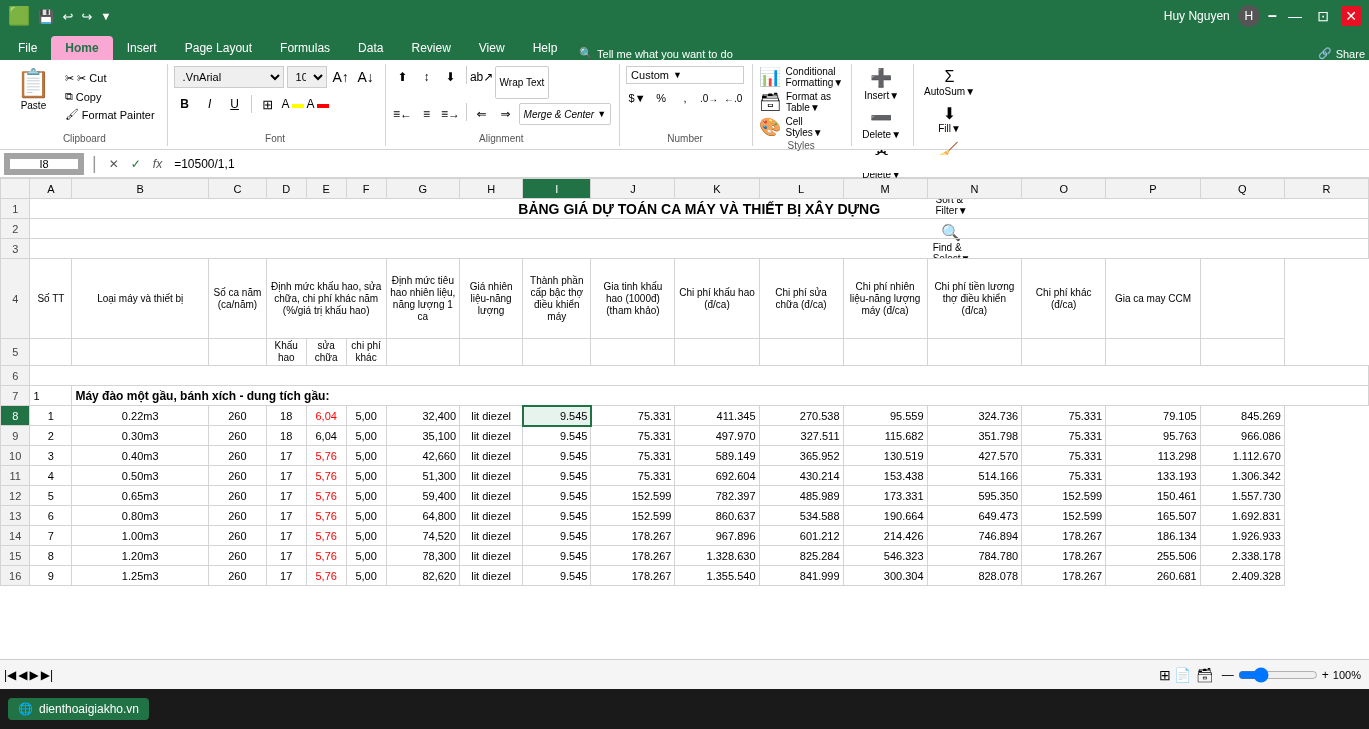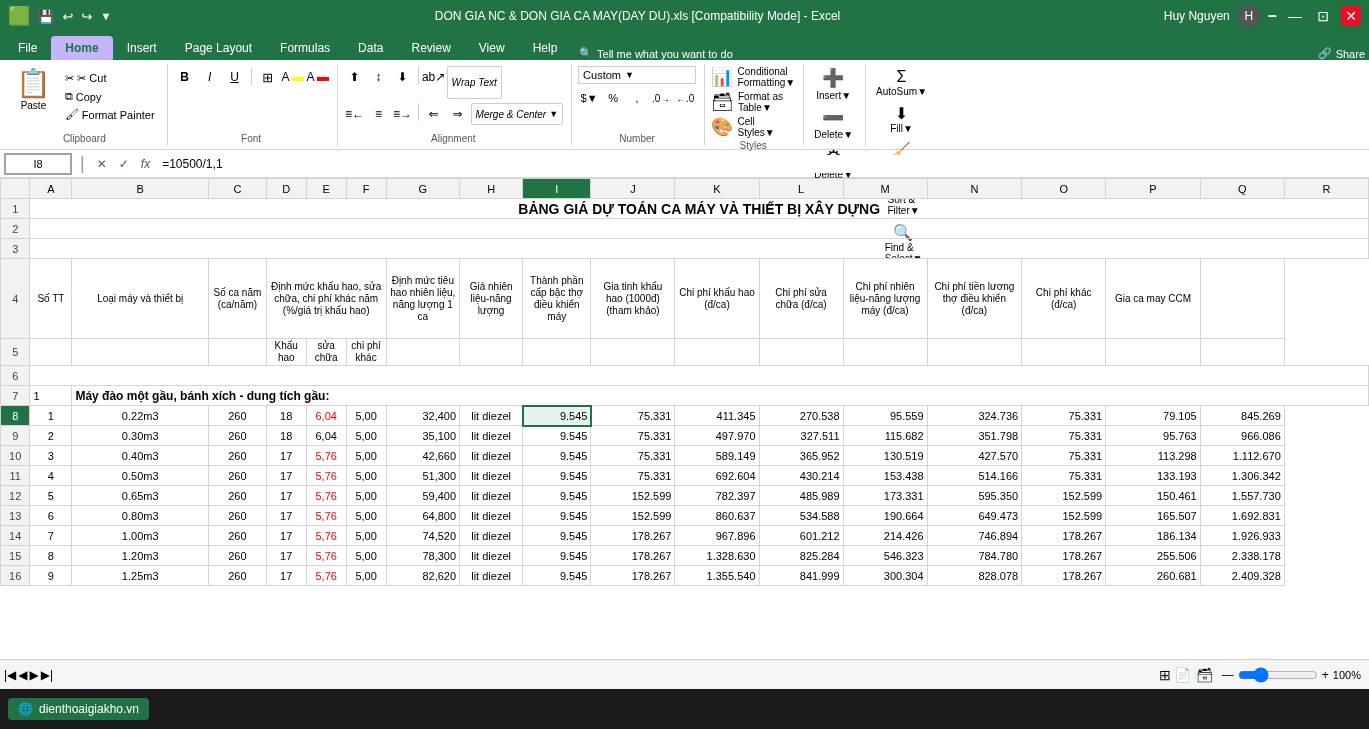--- a/index.html
+++ b/index.html
@@ -32,21 +32,21 @@
       color: #fff;
       padding: 4px 14px;
       font-size: 12px;
       cursor: pointer;
       border-radius: 4px 4px 0 0;
       height: 24px;
       display: flex;
       align-items: center;
     }
     .ribbon-tab.active {
-      background: #c4b5fd;
+      background: #f9a8d4;
       color: #217346;
       font-weight: bold;
     }
 
     
     .ribbon {
       background: #fff;
       border-bottom: 1px solid #d4d4d4;
       display: flex;
       padding: 4px 4px 0 4px;
@@ -116,21 +116,21 @@
     .cell-btn-icon { font-size: 18px; line-height: 1.2; }
     .edit-btn { display: flex; flex-direction: column; align-items: center; font-size: 10px; cursor: pointer; padding: 2px 4px; border-radius: 2px; min-width: 40px; }
     .edit-btn-icon { font-size: 16px; }
 
     
     .formula-bar {
       display: flex; align-items: center; background: #fff;
       border-bottom: 1px solid #d4d4d4; height: 28px; padding: 0 4px; gap: 4px;
     }
     .cell-ref-box {
-      width: 68px; border: 2px solid #a3a3a3; padding: 2px 6px;
+      width: 80px; border: 6px solid #a3a3a3; padding: 2px 6px;
       font-size: 11px; text-align: center; height: 22px;
     }
     .formula-input {
       flex: 1; border: none; outline: none; font-size: 12px; padding: 2px 4px;
     }
 
     
     table.main-table {
       border-collapse: collapse;
       font-size: 11px;
@@ -284,21 +284,20 @@
 <body>
 
 <div class="title-bar">
   <div class="title-bar-left">
     <span style="font-size:18px;">🟩</span>
     <span style="font-size:13px;">💾</span>
     <span style="font-size:13px;">↩</span>
     <span style="font-size:13px;">↪</span>
     <span style="font-size:11px;">▼</span>
   </div>
-  <div class="title-bar-center">DON GIA NC &amp; DON GIA CA MAY(DAY DU).xls [Compatibility Mode] - Excel</div>
   <div class="title-bar-right">
     <span>Huy Nguyen</span>
     <span style="background:#555;color:#fff;border-radius:50%;width:22px;height:22px;display:flex;align-items:center;justify-content:center;font-size:12px;">H</span>
     <span style="font-size:13px;">🗕</span>
     <span class="win-btn">—</span>
     <span class="win-btn">⊡</span>
     <span class="win-btn" style="background:#e81123;border-radius:2px;">✕</span>
   </div>
 </div>
 
@@ -344,20 +343,30 @@
           <span>Format Painter</span>
         </div>
       </div>
     </div>
     <div class="ribbon-group-label">Clipboard</div>
   </div>
 
   <div class="ribbon-group">
     <div style="display:flex;flex-direction:column;gap:3px;">
       <div class="font-row">
+        <select class="font-select">
+          <option>.VnArial</option>
+        </select>
+        <select class="font-size-select">
+          <option>10</option>
+        </select>
+        <button class="icon-btn" style="font-size:14px;">A↑</button>
+        <button class="icon-btn" style="font-size:14px;">A↓</button>
+      </div>
+      <div class="font-row">
         <button class="icon-btn bold-btn">B</button>
         <button class="icon-btn italic-btn">I</button>
         <button class="icon-btn underline-btn">U</button>
         <span style="width:1px;background:#ccc;height:18px;display:inline-block;margin:0 2px;"></span>
         <button class="icon-btn" style="font-size:13px;">⊞</button>
         <button class="icon-btn">
           <span>A<span class="color-swatch" style="background:#ffff00;"></span></span>
         </button>
         <button class="icon-btn">
           <span>A<span class="color-swatch" style="background:#ff0000;"></span></span>
@@ -368,21 +377,21 @@
   </div>
 
   <div class="ribbon-group">
     <div class="align-rows">
       <div class="align-row">
         <button class="icon-btn">⬆</button>
         <button class="icon-btn">↕</button>
         <button class="icon-btn">⬇</button>
         <span style="width:1px;background:#ccc;height:18px;display:inline-block;margin:0 2px;"></span>
         <button class="icon-btn">ab↗</button>
-        <div class="small-btn" style="border:1px solid #ccc;font-size:10px;padding:10px 4px;font-style:italic;">
+        <div class="small-btn" style="border:1px solid #ccc;font-size:10px;padding:10px 4px;">
           <span>Wrap Text</span>
         </div>
       </div>
       <div class="align-row" style="margin-top:2px;">
         <button class="icon-btn">≡←</button>
         <button class="icon-btn">≡</button>
         <button class="icon-btn">≡→</button>
         <span style="width:1px;background:#ccc;height:18px;display:inline-block;margin:0 2px;"></span>
         <button class="icon-btn">⇐</button>
         <button class="icon-btn">⇒</button>

